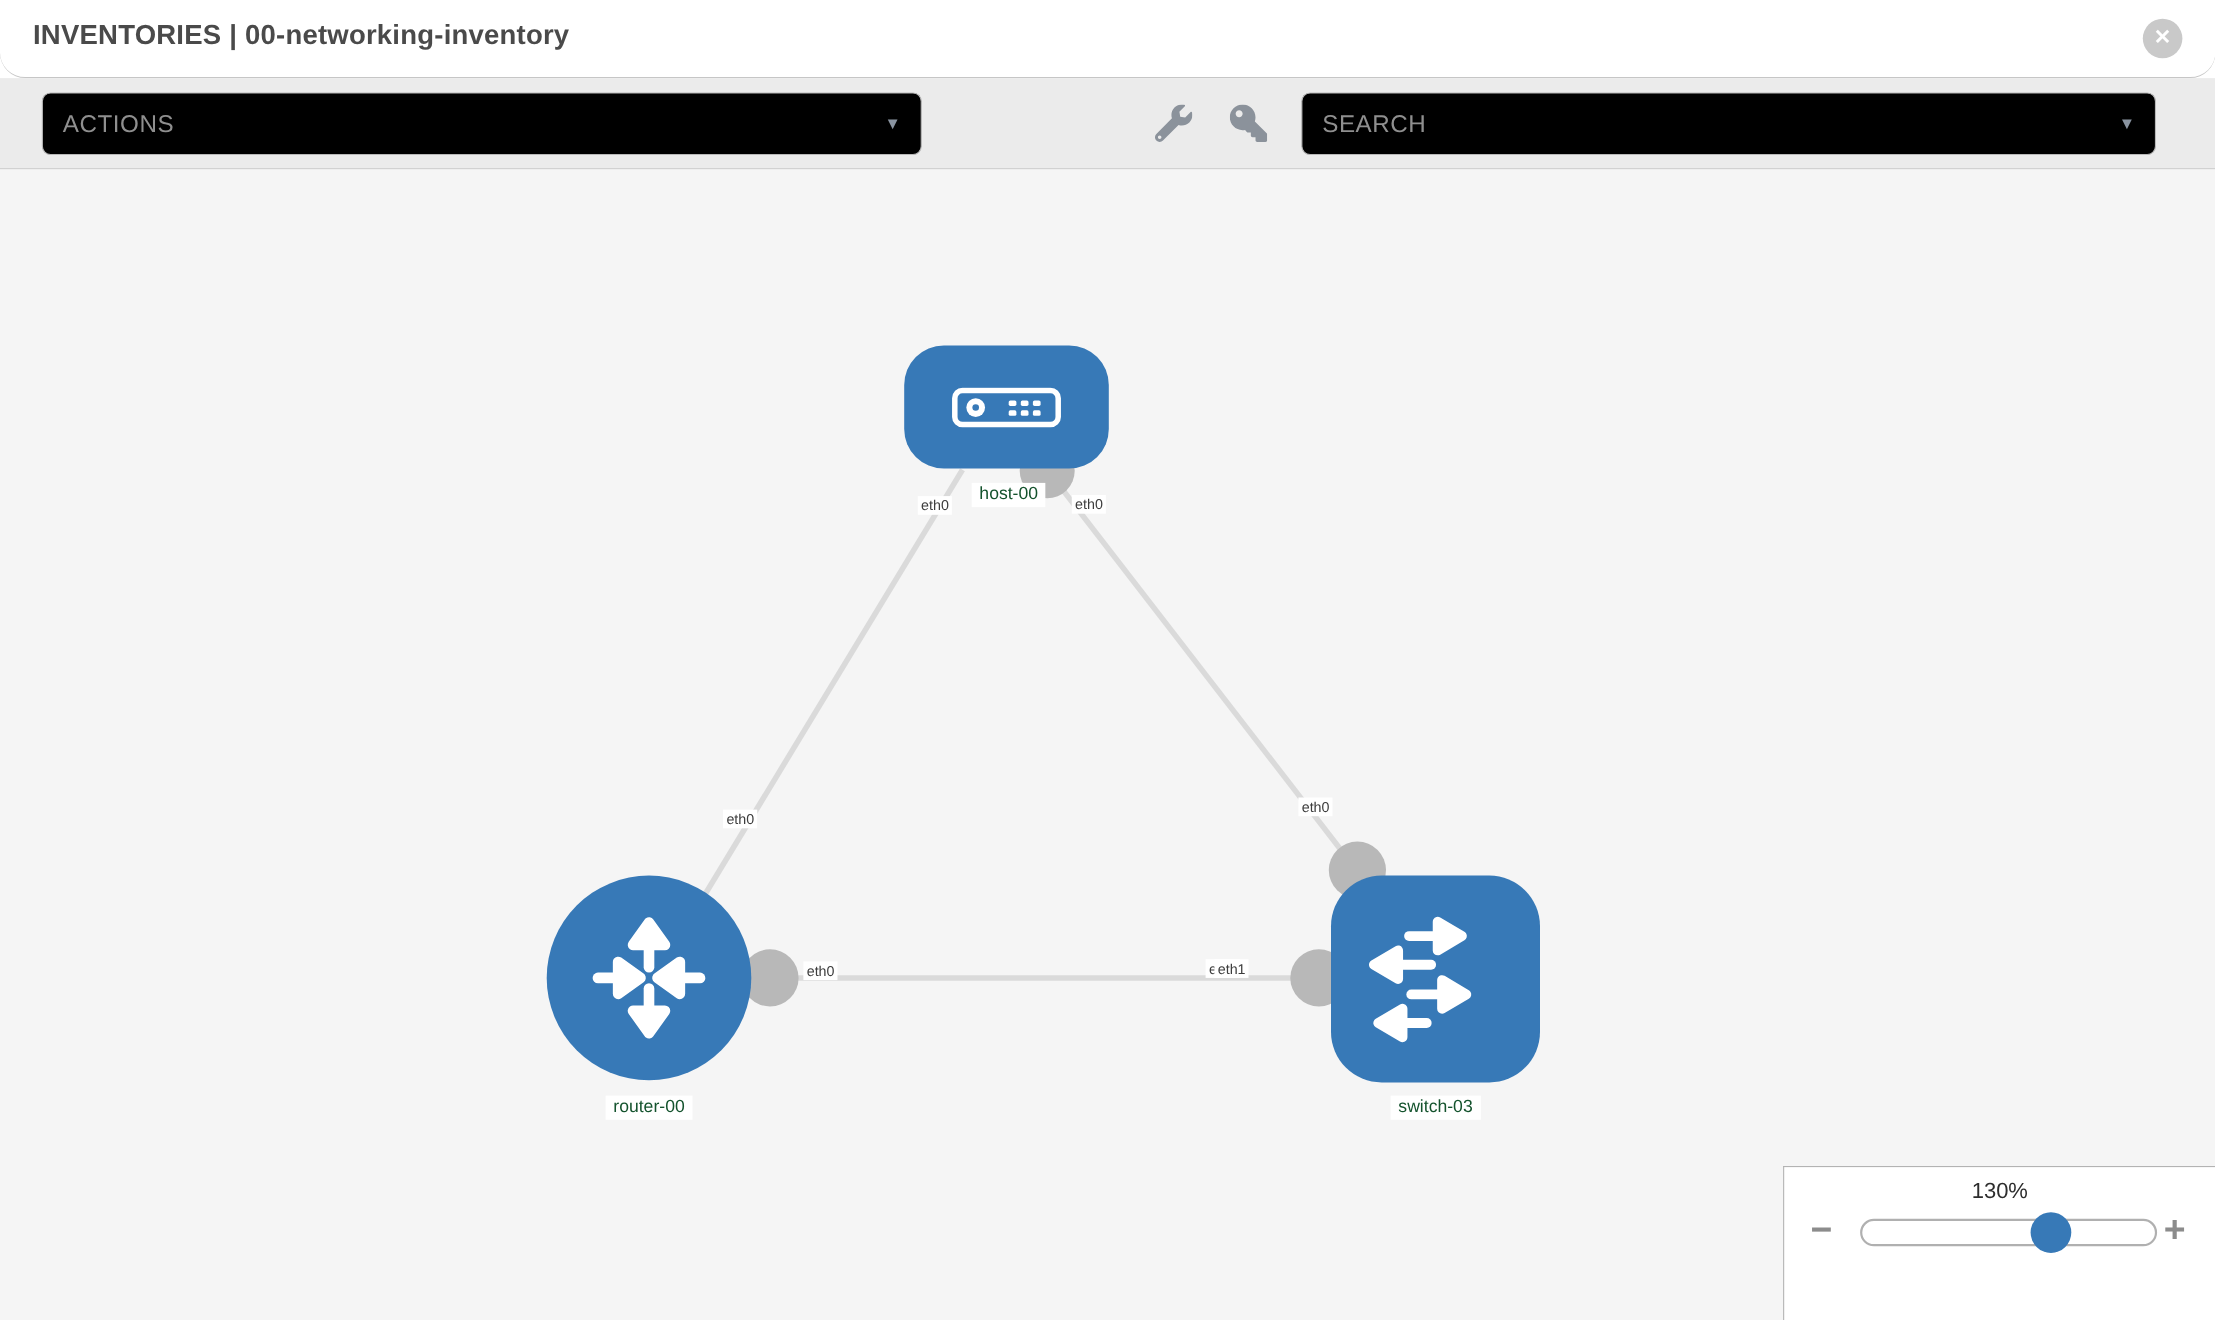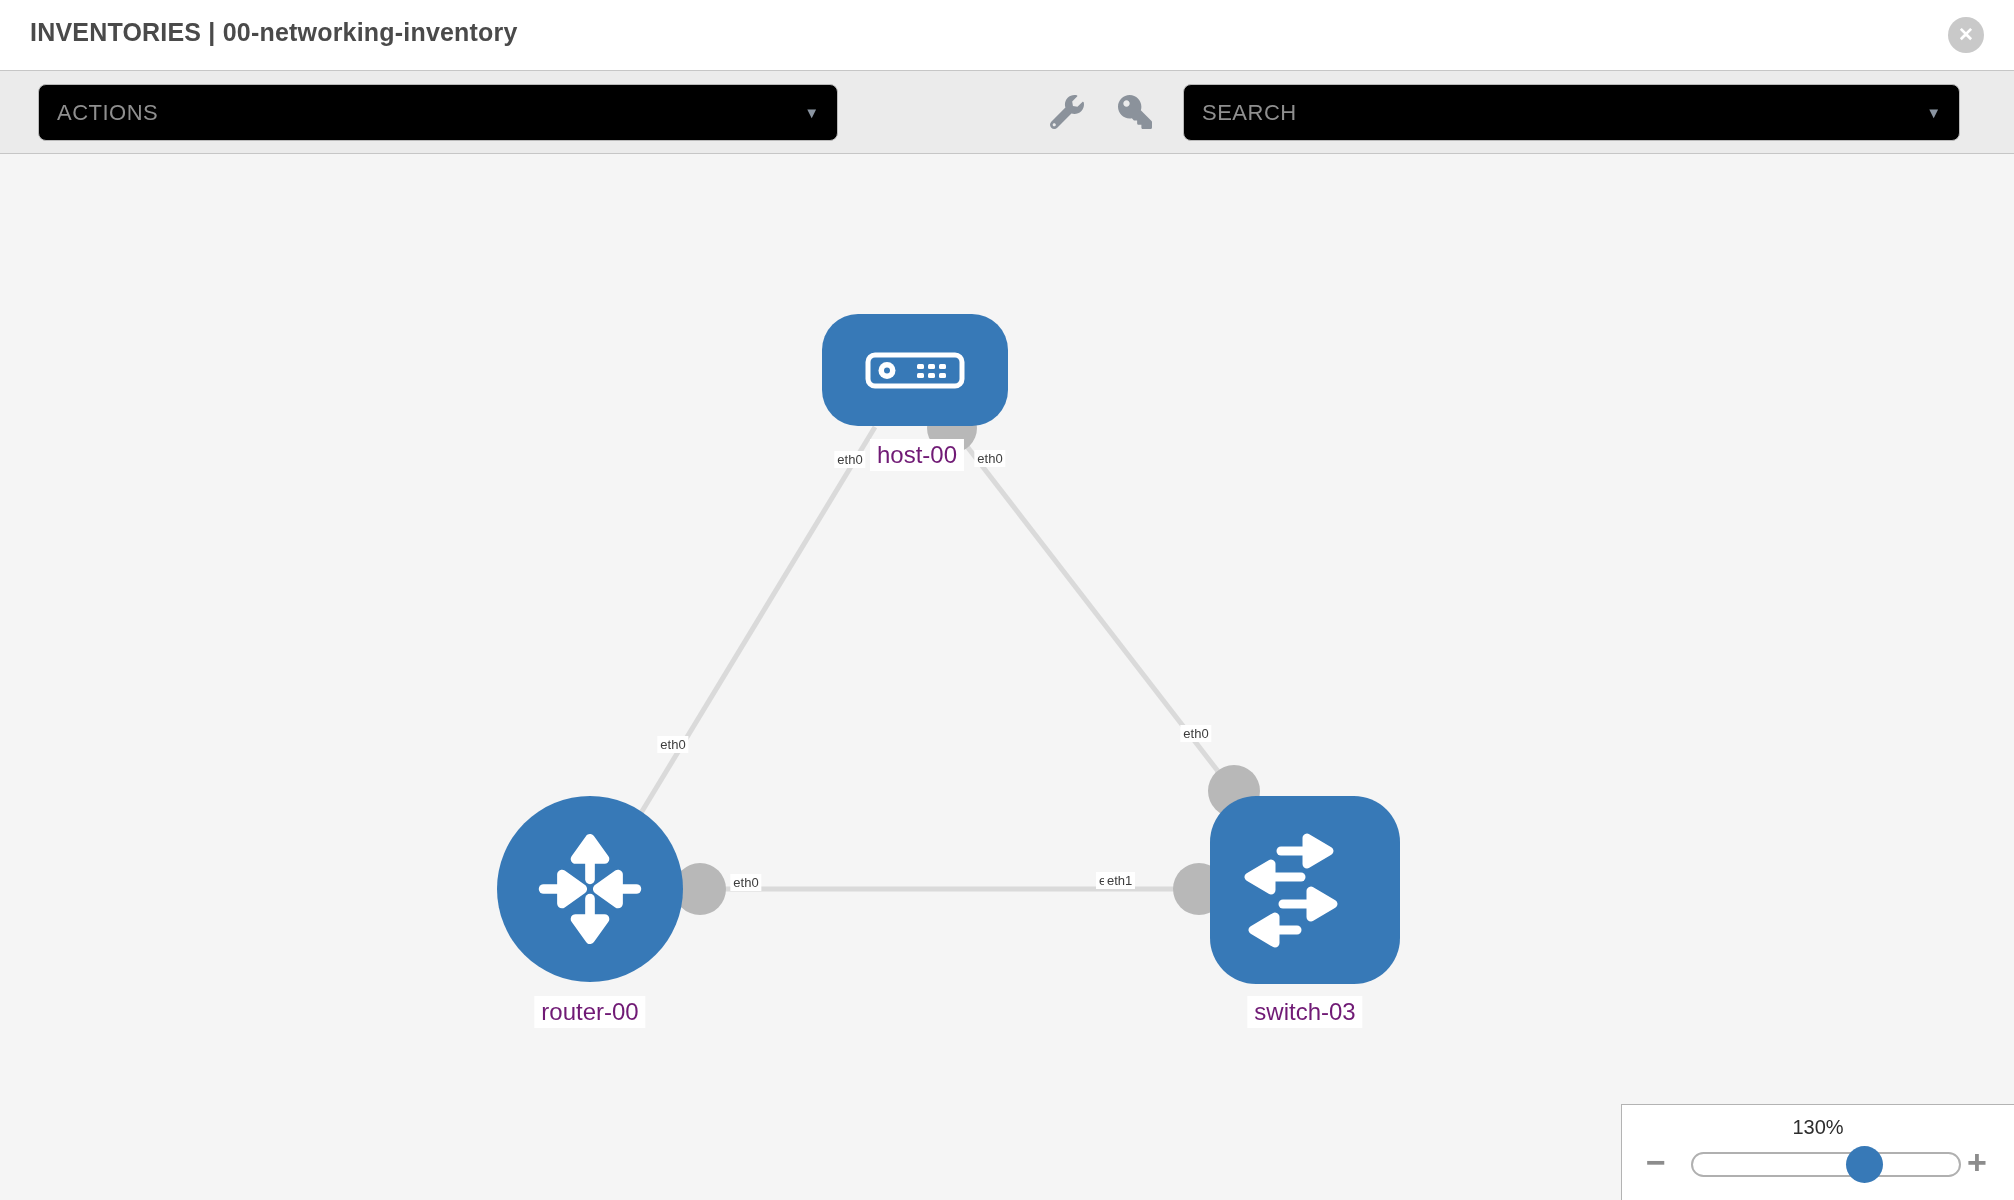--- a/index.html
+++ b/index.html
@@ -1,20 +1,20 @@
 <!DOCTYPE html>
 <html><head>
 <meta charset="utf-8">
 <style>
   * { box-sizing: border-box; margin: 0; padding: 0; }
   html, body { width: 2014px; height: 1200px; overflow: hidden; background: #fff;
     font-family: "Liberation Sans", sans-serif; }
 
   
-  .header { position: relative; height: 71px; background: #ffffff; border-bottom: 1px solid #c6c6c6; }
+  .header { position: relative; height: 71px; background: #ffffff; border-bottom: 1px solid #c6c6c6; border-radius: 23px; }
   .page-title { position: absolute; left: 30px; top: 18px; font-size: 25px; font-weight: bold; color: #4a4a4a; letter-spacing: 0.2px; }
   .close-btn { position: absolute; right: 30px; top: 17px; width: 36px; height: 36px; border-radius: 50%;
     background: #c9c9c9; color: #ffffff; font-size: 19px; font-weight: bold; line-height: 36px; text-align: center; cursor: pointer; }
 
   
   .toolbar { position: relative; height: 83px; background: #ebebeb; border-bottom: 1px solid #c6c6c6; }
   .select-box { position: absolute; top: 13px; height: 57px; background: #000000; border: 1px solid #b9b9b9;
     border-radius: 8px; display: flex; align-items: center; justify-content: space-between; padding: 0 18px; cursor: pointer; }
   .select-box .sel-label { font-size: 22px; color: #8f8f8f; letter-spacing: 0.5px; }
   .select-box .caret { font-size: 15px; color: #8a94a1; }
@@ -28,27 +28,27 @@
 
   
   .canvas { position: relative; width: 2014px; height: 1046px; background: #f5f5f5; overflow: hidden; }
   .topology-svg { position: absolute; left: 0; top: 0; }
 
   .node { position: absolute; background: #3779b7; display: flex; align-items: center; justify-content: center; cursor: pointer; }
   .node-host { left: 822px; top: 160px; width: 186px; height: 112px; border-radius: 36px; }
   .node-router { left: 497px; top: 642px; width: 186px; height: 186px; border-radius: 50%; }
   .node-switch { left: 1210px; top: 642px; width: 190px; height: 188px; border-radius: 46px; }
 
-  .node-label { position: absolute; transform: translateX(-50%); background: #ffffff; color: #701a75;
-    font-size: 24px; padding: 2px 7px; white-space: nowrap; }
+  .node-label { position: absolute; transform: translateX(-50%); background: #ffffff; color: #14532d;
+    font-size: 16px; padding: 2px 7px; white-space: nowrap; }
   .eth-label { position: absolute; background: #ffffff; color: #3d3d3d; font-size: 13px; padding: 1px 3px; white-space: nowrap; }
   .eth-center { transform: translateX(-50%); }
 
   
-  .zoom-panel { position: absolute; right: 0; bottom: 0; width: 393px; height: 96px; background: #ffffff;
+  .zoom-panel { position: absolute; right: 0; bottom: 0; width: 393px; height: 140px; background: #ffffff;
     border-top: 1px solid #b3b3b3; border-left: 1px solid #b3b3b3; }
   .zoom-level { position: absolute; left: 0; right: 0; top: 11px; text-align: center; font-size: 20px; color: #2d2d2d; }
   .zoom-minus, .zoom-plus { position: absolute; top: 38px; font-size: 34px; font-weight: bold; color: #8c8c8c; cursor: pointer; }
   .zoom-minus { left: 24px; }
   .zoom-plus { left: 345px; }
   .zoom-track { position: absolute; left: 69px; top: 47px; width: 270px; height: 25px; background: #ffffff;
     border: 2px solid #b0b0b0; border-radius: 13px; cursor: pointer; }
   .zoom-thumb { position: absolute; left: 224px; top: 41px; width: 37px; height: 37px; border-radius: 50%;
     background: #3779b7; cursor: pointer; }
 </style>

